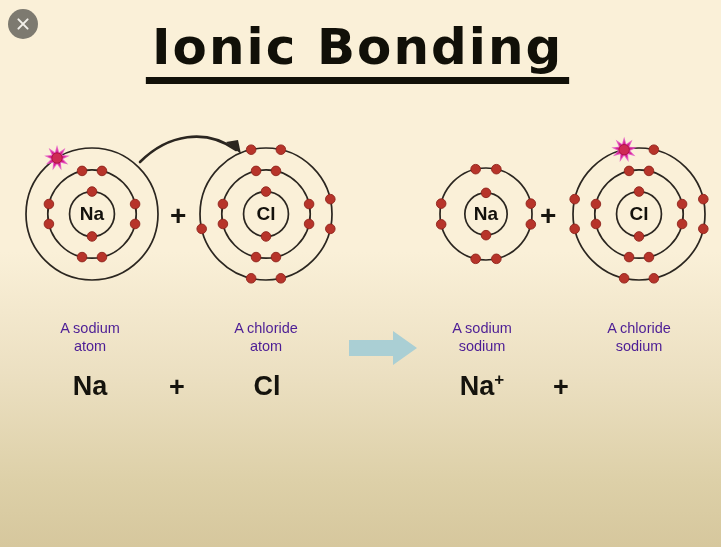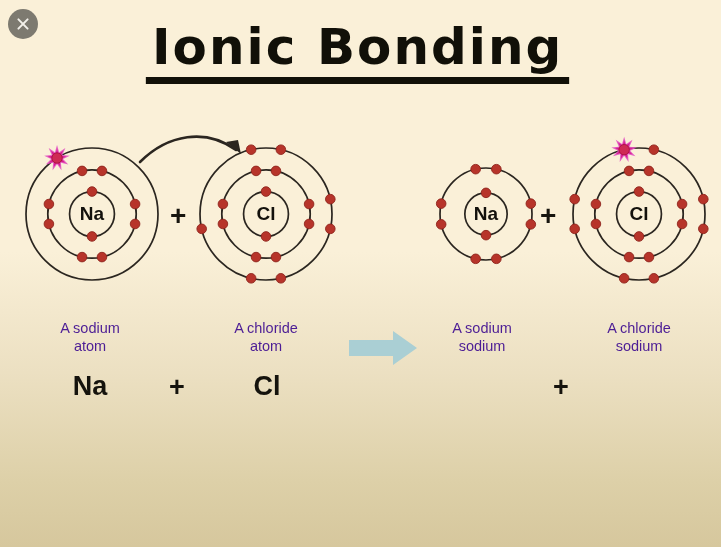--- a/index.html
+++ b/index.html
@@ -275,16 +275,19 @@
     </div>
 
     <div class="formula" style="left:20px; top:245px;">
       <span>Na</span><sup></sup>
     </div>
     <div class="formula-plus" style="left:169px; top:246px;">+</div>
     <div class="formula" style="left:197px; top:245px;">
       <span>Cl</span><sup></sup>
     </div>
 
+    <div class="formula" style="left:412px; top:245px;">
+      <span>Na</span><sup>+</sup>
+    </div>
     <div class="formula-plus" style="left:553px; top:246px;">+</div>
 
   </div>
 </div>
 
 </body></html>

